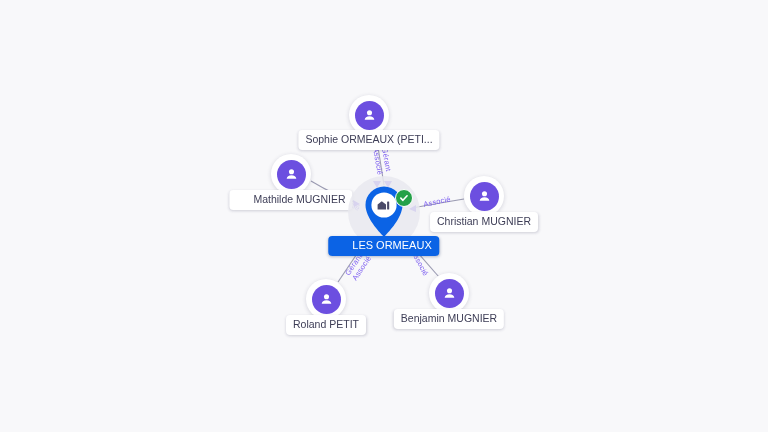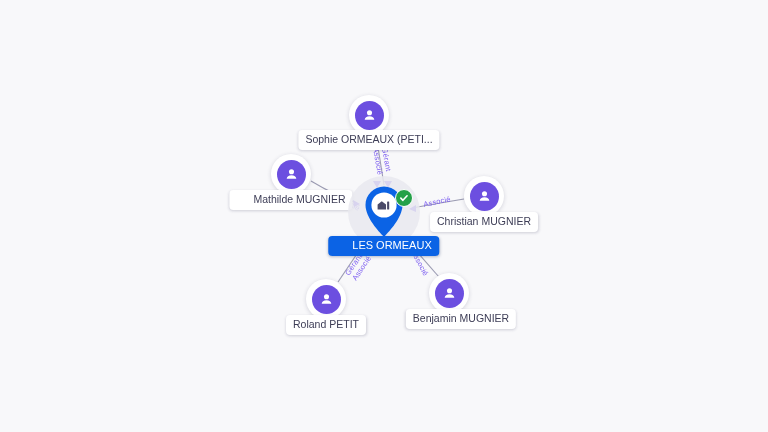--- a/index.html
+++ b/index.html
@@ -233,21 +233,21 @@
   <div class="person-node" style="left:449px; top:293px;">
     <div class="avatar-ring">
       <div class="avatar-circle">
         <svg width="17" height="17" viewBox="0 0 24 24">
           <circle cx="12" cy="8.2" r="3.6" fill="#ffffff"></circle>
           <path d="M12 13.2c-4 0-6.4 2.3-6.8 4.8h13.6c-.4-2.5-2.8-4.8-6.8-4.8z" fill="#ffffff"></path>
         </svg>
       </div>
     </div>
   </div>
-  <div class="person-label" style="left:449px; top:309px;margin-left:12px;">Benjamin MUGNIER</div>
+  <div class="person-label" style="left:449px; top:309px;">Benjamin MUGNIER</div>
 
   <div id="company-node" style="left:384px; top:212px;">
     <div class="company-halo"></div>
 
     <div class="company-pin">
       <svg width="46" height="56" viewBox="0 0 46 56">
         <path d="M23 1.5C12.8 1.5 4.5 9.8 4.5 20c0 12.6 14.2 27.5 17.1 30.4a1.9 1.9 0 0 0 2.8 0C27.3 47.5 41.5 32.6 41.5 20 41.5 9.8 33.2 1.5 23 1.5z" fill="#0b63e5"></path>
         <circle cx="23" cy="20" r="12.6" fill="#ffffff"></circle>
         <g fill="#4a4a68">
           <path d="M16.6 24.6v-5.1l4.2-3.3 4.2 3.3v5.1z"></path>

